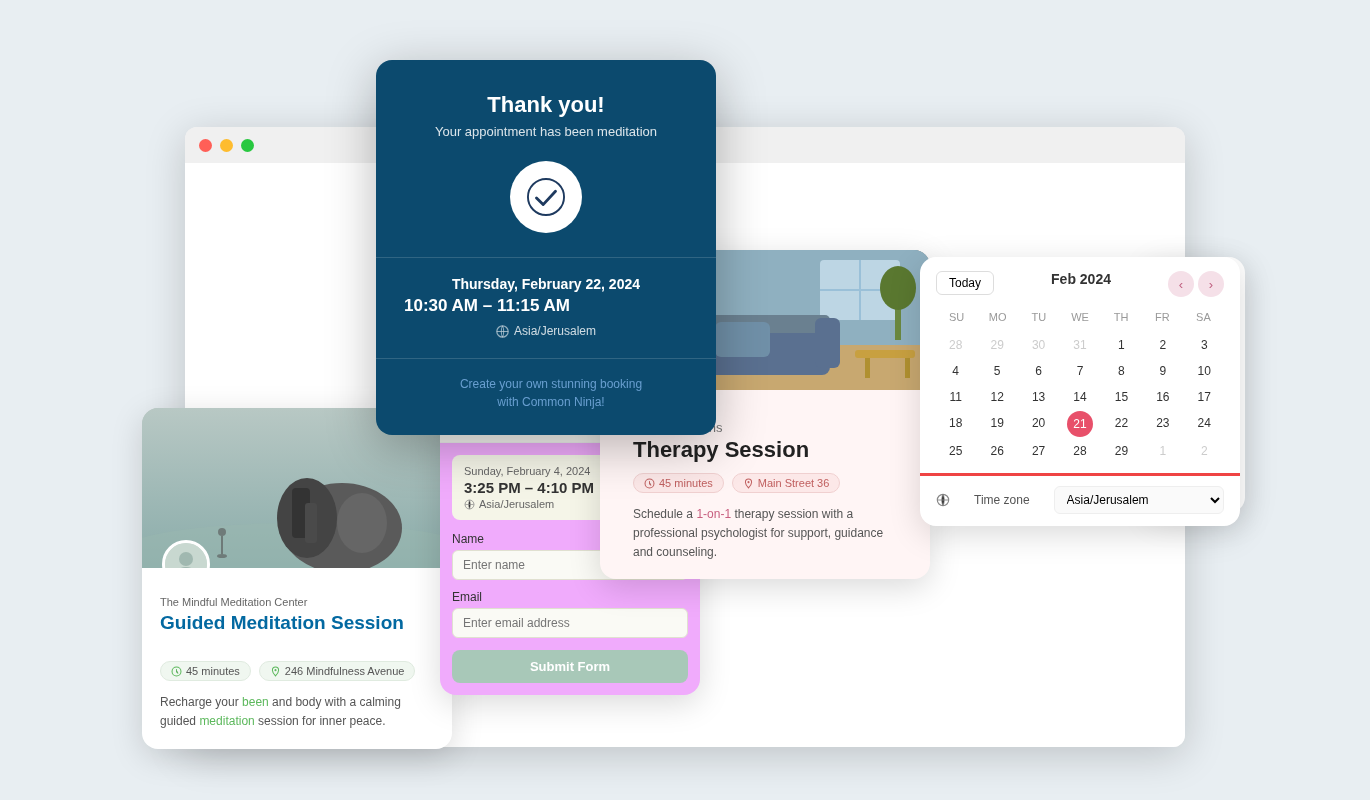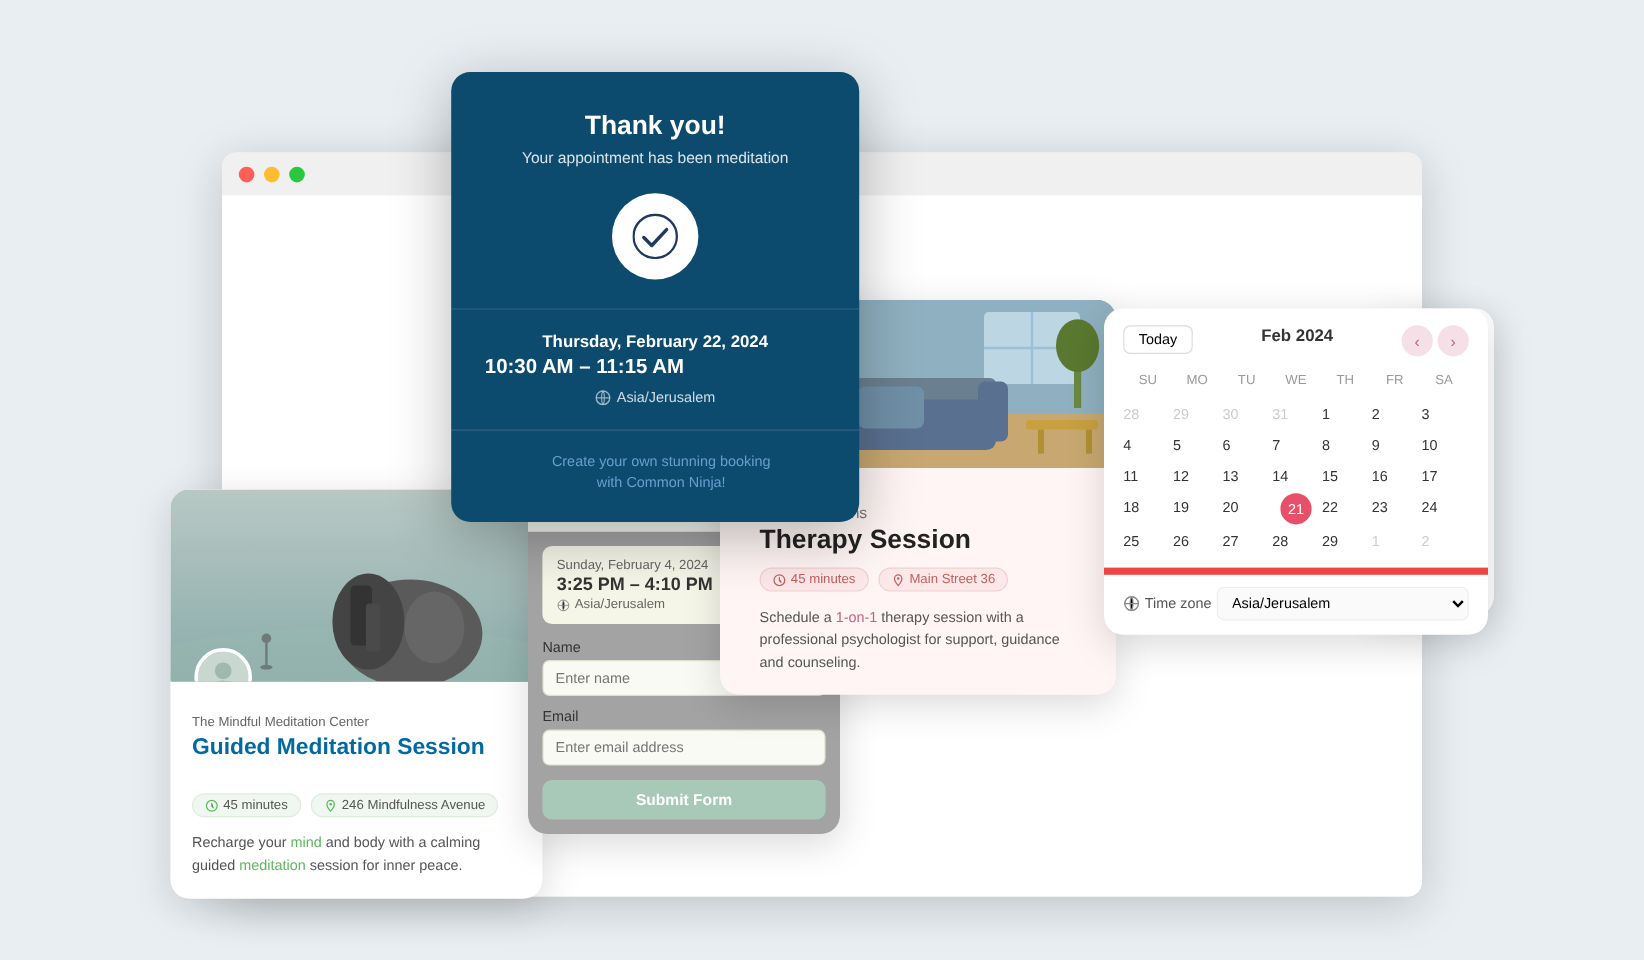--- a/index.html
+++ b/index.html
@@ -193,21 +193,21 @@
       line-height: 1.6;
     }
     .meditation-desc .highlight { color: #5cb85c; }
 
     
     .booking-card {
       position: absolute;
       left: 440px;
       top: 408px;
       width: 260px;
-      background: #a3a3a3;
+      background: #f0abfc;
       border-radius: 16px;
       box-shadow: 0 8px 32px rgba(0,0,0,0.15);
       overflow: hidden;
       z-index: 15;
     }
     .booking-header {
       background: #f5f5f0;
       padding: 10px 14px;
       display: flex;
       align-items: center;
@@ -415,21 +415,21 @@
       font-size: 11px;
       color: #999;
       padding: 4px 0;
     }
     .cal-dates {
       display: grid;
       grid-template-columns: repeat(7, 1fr);
       gap: 2px;
     }
     .cal-date {
-      text-align: left;
+      text-align: center;
       padding: 5px 0;
       font-size: 12px;
       color: #333;
       border-radius: 50%;
       cursor: pointer;
     }
     .cal-date.other-month { color: #ccc; }
     .cal-date.today-highlight {
       background: #e8506a;
       color: white;
@@ -439,23 +439,23 @@
       margin: auto;
     }
     .cal-date-wrapper {
       display: flex;
       align-items: center;
       justify-content: center;
     }
     .cal-footer {
       display: flex;
       align-items: center;
-      gap: 4px;
+      gap: 24px;
       padding: 10px 16px 12px;
-      border-top: 6px solid #ef4444;
+      border-top: 3px solid #ef4444;
       justify-content: flex-end;
     }
     .tz-label {
       font-size: 12px;
       color: #555;
     }
     .tz-select {
       flex: 1;
       padding: 5px 8px;
       border: 1px solid #eee;
@@ -567,21 +567,21 @@
       </div>
       <div class="badge">
         <svg width="11" height="11" viewBox="0 0 16 16">
             <path d="M8 1.5C5.5 1.5 3.5 3.5 3.5 6c0 3.5 4.5 8.5 4.5 8.5S12.5 9.5 12.5 6c0-2.5-2-4.5-4.5-4.5z" stroke="#5cb85c" stroke-width="1.5" fill="none"></path>
             <circle cx="8" cy="6" r="1.5" fill="#5cb85c"></circle>
           </svg>
         <span>246 Mindfulness Avenue</span>
       </div>
     </div>
     <div class="meditation-desc">
-      Recharge your <span class="highlight">mind</span> and body with a calming
+      Recharge your <span class="highlight">been</span> and body with a calming
       guided <span class="highlight">meditation</span> session for inner peace.
     </div>
   </div>
 </div>
 
 <div class="booking-card">
   <div class="booking-header">
     <div class="back-btn">
       <svg width="12" height="12" viewBox="0 0 12 12">
           <path d="M8 2L4 6l4 4" stroke="#555" stroke-width="1.5" fill="none" stroke-linecap="round"></path>

